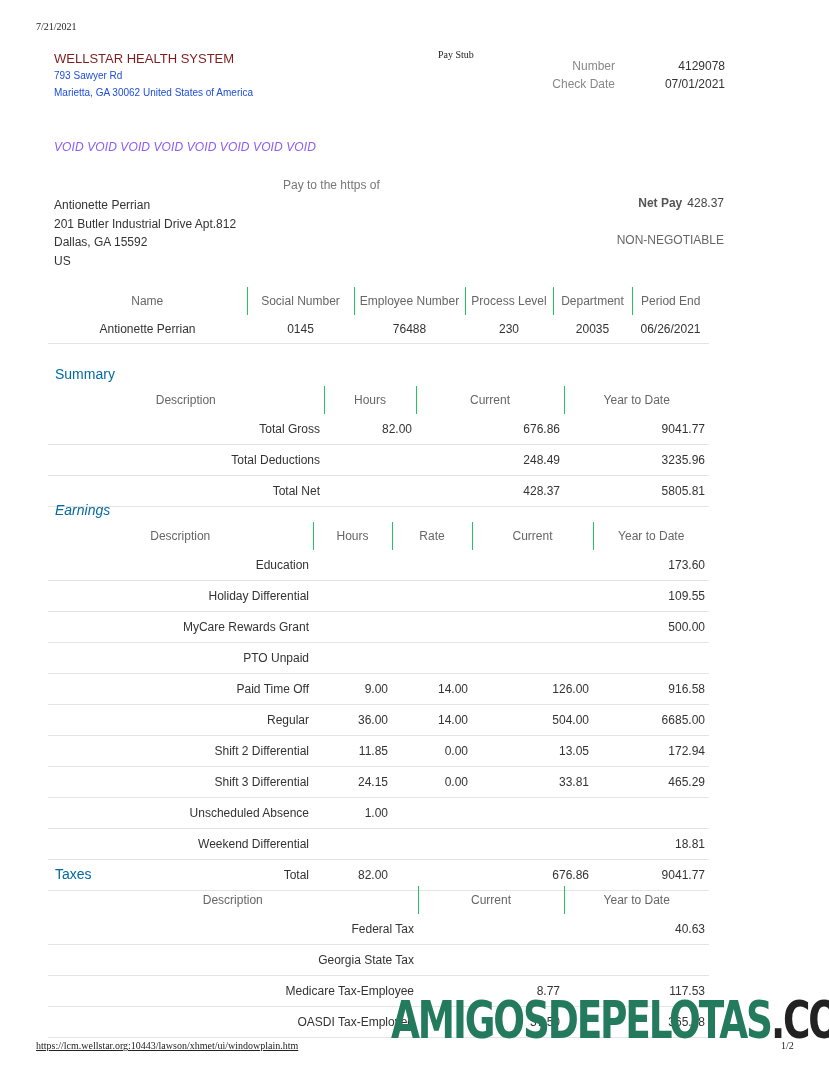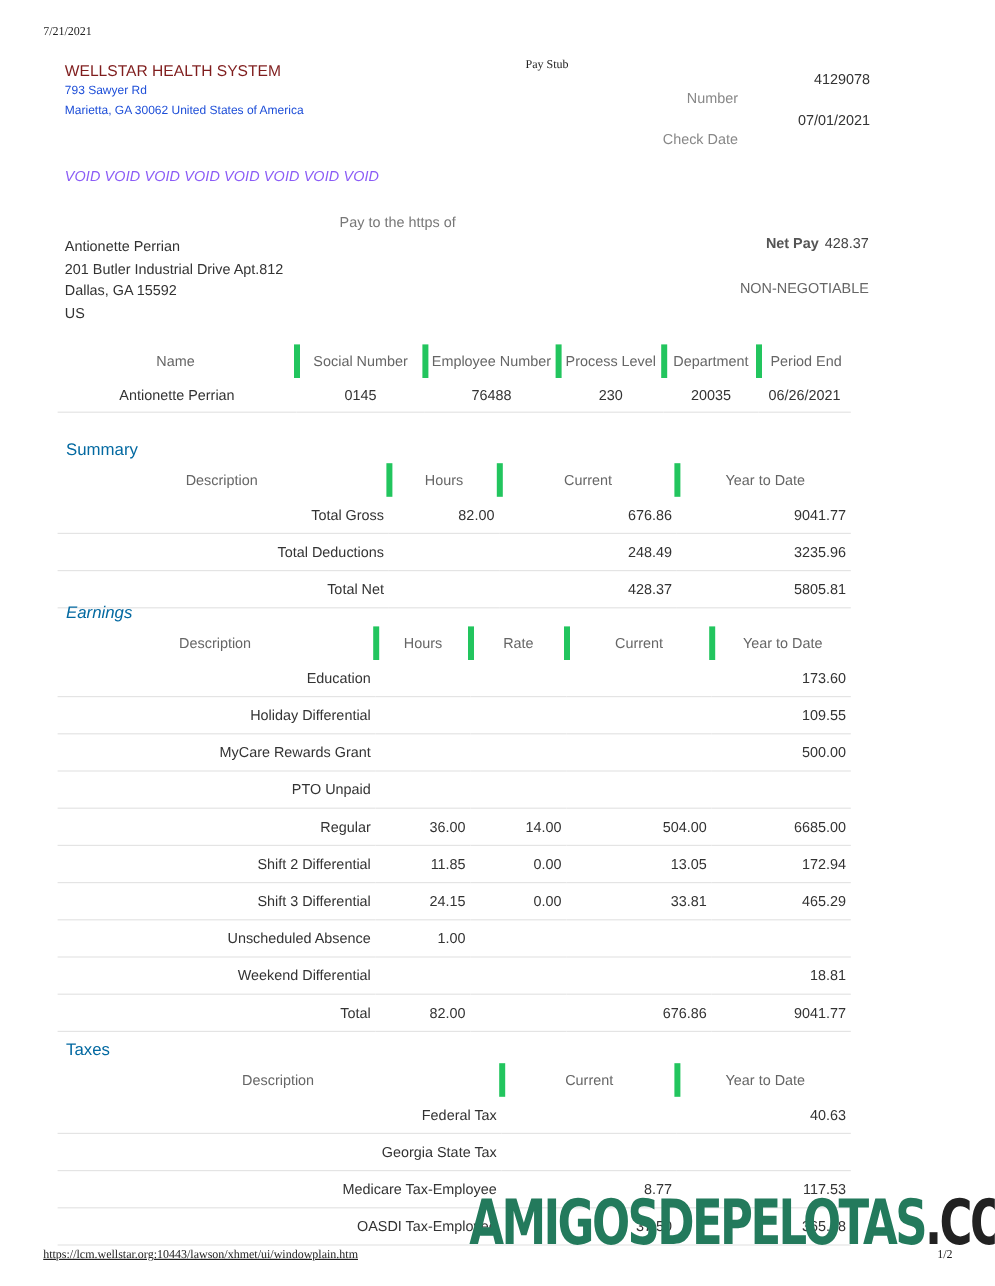--- a/index.html
+++ b/index.html
@@ -7,31 +7,31 @@
          font-family:"Liberation Sans", sans-serif; color:#333; }
   .serif { font-family:"Liberation Serif", serif; color:#222; }
   .abs { position:absolute; }
   .print-date { left:36px; top:21px; font-size:10px; }
   .print-title { left:438px; top:21px; font-size:10px;margin-top:28px; }
   .company { left:54px; top:50px; font-size:13px; line-height:17px; }
   .company .name { color:#7f1d1d; }
   .company .line { color:#1d4ed8; font-size:10px; }
   .checkinfo { left:540px; top:57px; width:185px; font-size:12px; line-height:18px; }
   .checkinfo .row { display:flex; justify-content:space-between; }
-  .checkinfo .lbl { color:#888; width:75px; text-align:right;margin-top:16px; }
+  .checkinfo .lbl { color:#888; width:75px; text-align:right; }
   .checkinfo .val { color:#333; text-align:left; }
   .void { left:54px; top:140px; font-size:12px; font-style:italic; color:#8b5cf6; letter-spacing:0.1px; }
   .payorder { left:283px; top:178px; font-size:12px; color:#777; }
   .payee { left:54px; top:196px; font-size:12px; line-height:18.5px; color:#333; }
   .netpay { right:105px; top:196px; font-size:12px; color:#444; }
   .netpay b { color:#555; margin-right:5px; }
   .nonneg { right:105px; top:233px; font-size:12px; color:#666; }
 
   table { border-collapse:collapse; font-size:12px; }
-  th { font-weight:normal; color:#666; height:26px; border-left:5px solid #22c55e; }
+  th { font-weight:normal; color:#666; height:26px; border-left:1px solid #22c55e; }
   th:first-child { border-left:none; }
   td { height:28px; color:#333; border-bottom:1px solid #e4e4e4; }
   .info-table { left:48px; top:287px; width:661px; }
   .info-table th { font-size:12px; text-align:center; }
   .info-table td { text-align:center; height:26px; }
 
   .section-title { font-size:14px; color:#0369a1; left:55px; }
   .data-table { left:48px; width:661px; }
   .data-table td.num { text-align:right; padding-right:4px; }
   .data-table td.desc { text-align:right; padding-right:4px; }
@@ -188,20 +188,27 @@
         <td class="num">500.00</td>
       </tr>
       <tr>
         <td class="desc">PTO Unpaid</td>
         <td class="num"></td>
         <td class="num"></td>
         <td class="num"></td>
         <td class="num"></td>
       </tr>
       <tr>
+        <td class="desc">Paid Time Off</td>
+        <td class="num">9.00</td>
+        <td class="num">14.00</td>
+        <td class="num">126.00</td>
+        <td class="num">916.58</td>
+      </tr>
+      <tr>
         <td class="desc">Regular</td>
         <td class="num">36.00</td>
         <td class="num">14.00</td>
         <td class="num">504.00</td>
         <td class="num">6685.00</td>
       </tr>
       <tr>
         <td class="desc">Shift 2 Differential</td>
         <td class="num">11.85</td>
         <td class="num">0.00</td>

